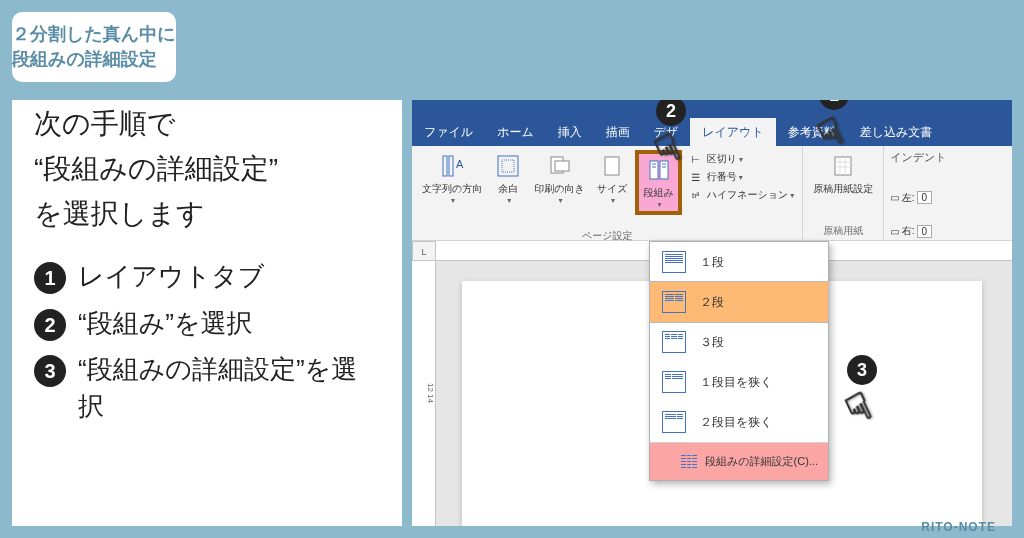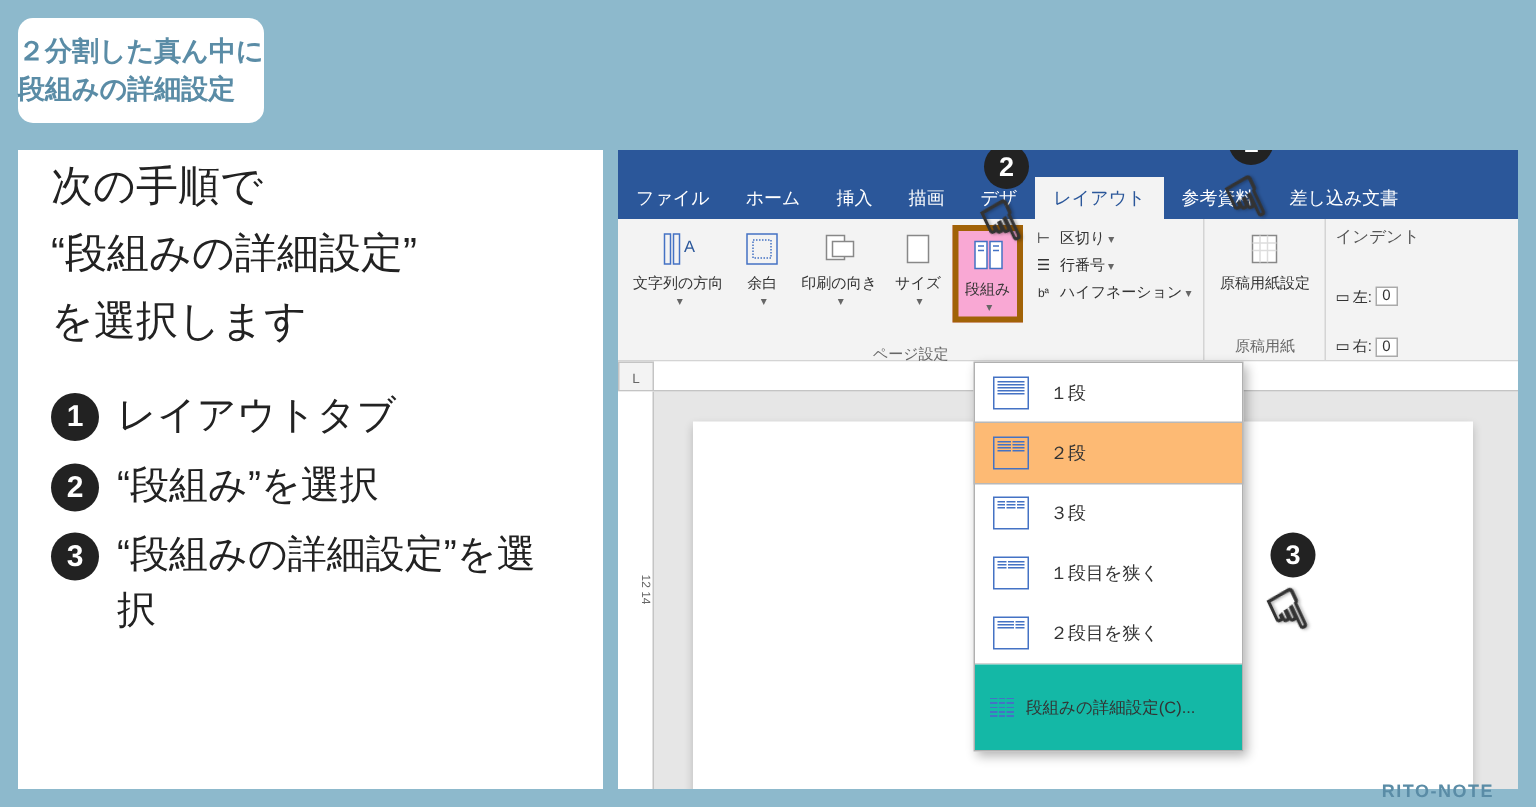--- a/index.html
+++ b/index.html
@@ -224,24 +224,25 @@
       gap: 1px;
     }
     .dd-icon .line {
       height: 1px;
       background: #4472C4;
     }
     .dd-sep { border-top: 1px solid #D4D4D4; }
     .dd-more {
       display: flex;
       align-items: center;
-      padding: 21px 10px;
+      padding: 11px 10px;
       font-size: 11px;
       color: #333;
-      background: #14b8a6;
+      background: #fca5a5;
+      justify-content: flex-end;
     }
     .dd-more .more-ico {
       width: 16px; height: 14px;
       margin-right: 8px;
       display: flex; gap: 1px;
     }
     .dd-more .more-ico span { flex: 1; background: repeating-linear-gradient(#4472C4 0 1px, transparent 1px 3px); }
     .marker {
       position: absolute;
       z-index: 20;

